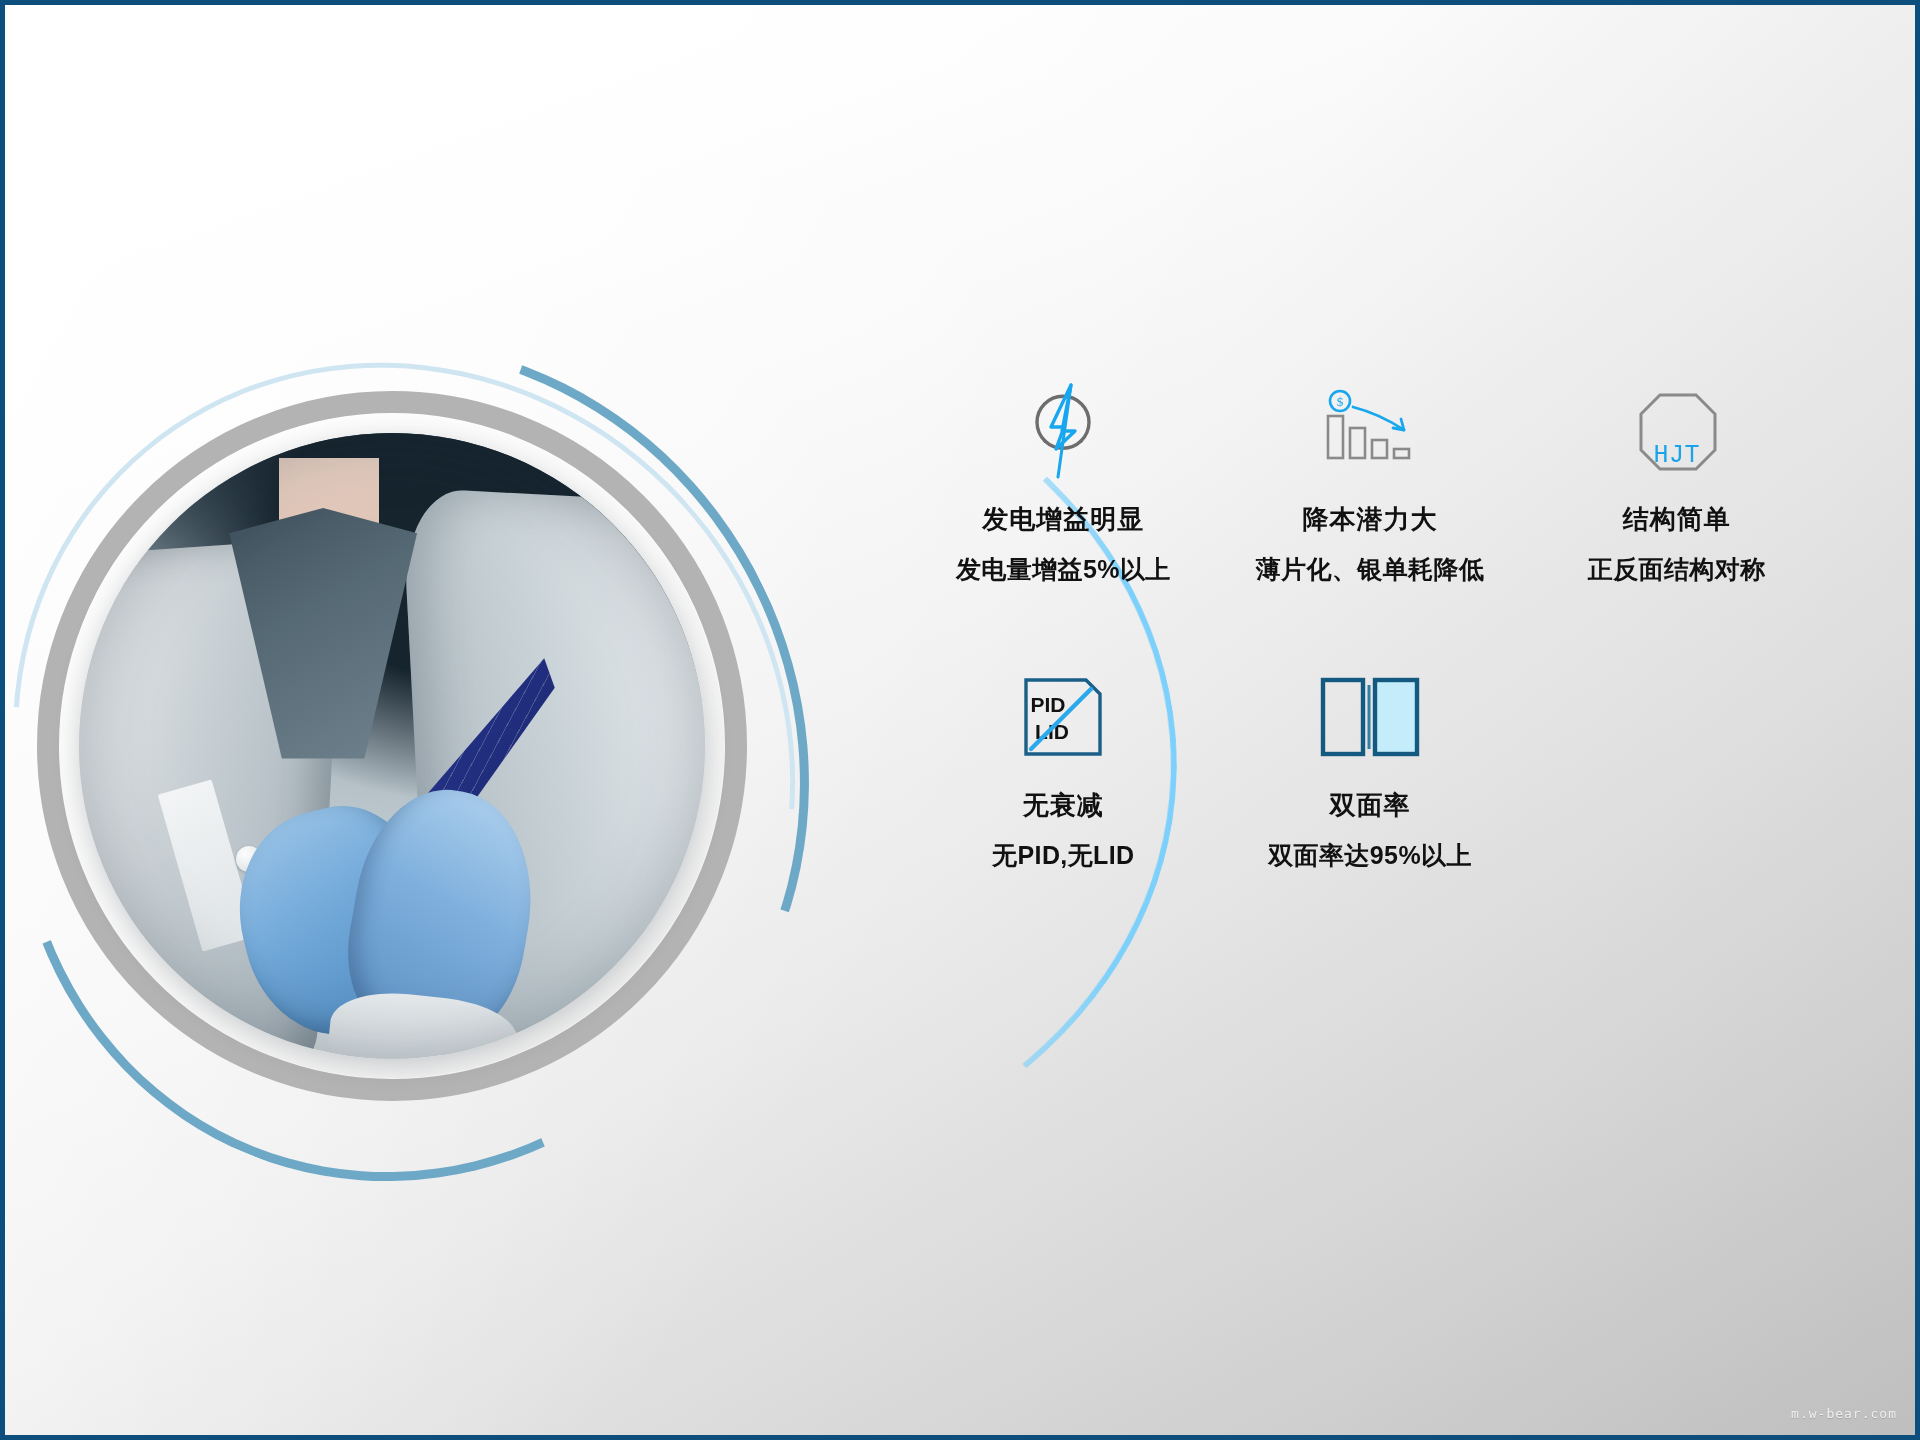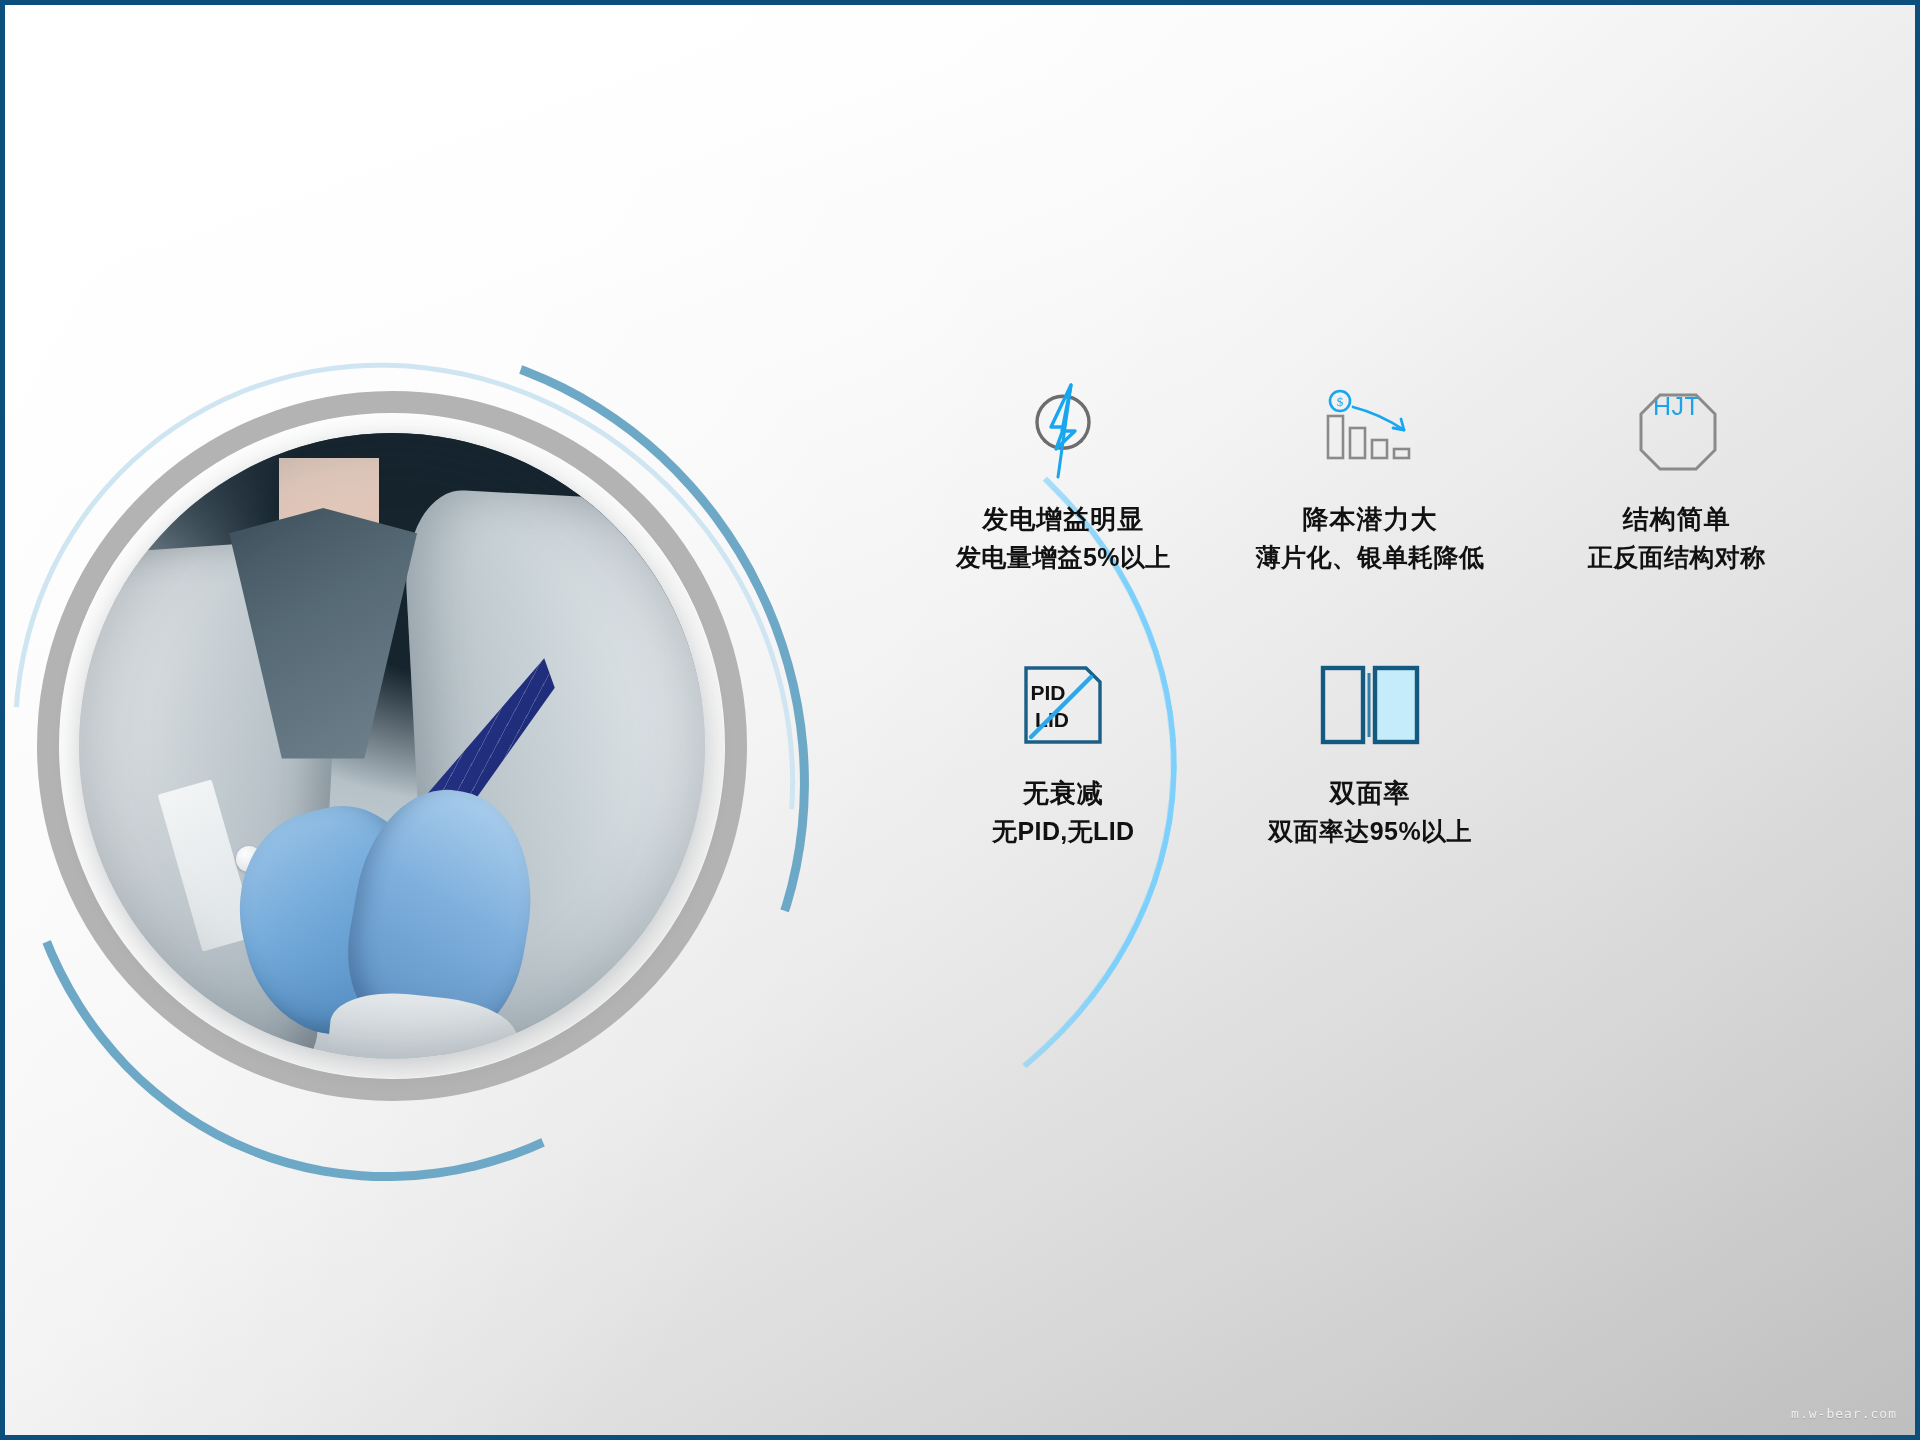--- a/index.html
+++ b/index.html
@@ -110,22 +110,22 @@
 
   
   #features{
     position:absolute;left:905px;top:370px;width:920px;
     display:grid;grid-template-columns:repeat(3,1fr);
     row-gap:78px;column-gap:0px;
   }
   .feature{display:flex;flex-direction:column;align-items:center;text-align:center;}
   .f-icon{height:112px;display:flex;align-items:center;justify-content:center;margin-bottom:18px;}
   .f-title{font-size:26px;font-weight:bold;color:#111;letter-spacing:1px;line-height:1.14;}
-  .f-sub{font-size:25px;font-weight:bold;color:#111;letter-spacing:.4px;margin-top:8px;line-height:1.14;}
-  .oct-ol{width:78px;height:78px;position:relative;display:flex;align-items:flex-start;justify-content:center;}
+  .f-sub{font-size:25px;font-weight:bold;color:#111;letter-spacing:.4px;margin-top:20px;line-height:1.14;}
+  .oct-ol{width:78px;height:78px;position:relative;display:flex;align-items:flex-end;justify-content:center;font-family:Liberation Mono, monospace;}
   .hjt-txt{font-size:25px;color:#1aa3e8;font-weight:500;letter-spacing:.5px;}
 
   
   #watermark{
     position:absolute;right:18px;bottom:14px;
     font-family:"DejaVu Sans Mono","Liberation Mono",monospace;
     font-size:13px;color:#f2f2f2;letter-spacing:1px;opacity:.95;
     text-shadow:0 1px 1px rgba(0,0,0,.18);
   }
 </style>

